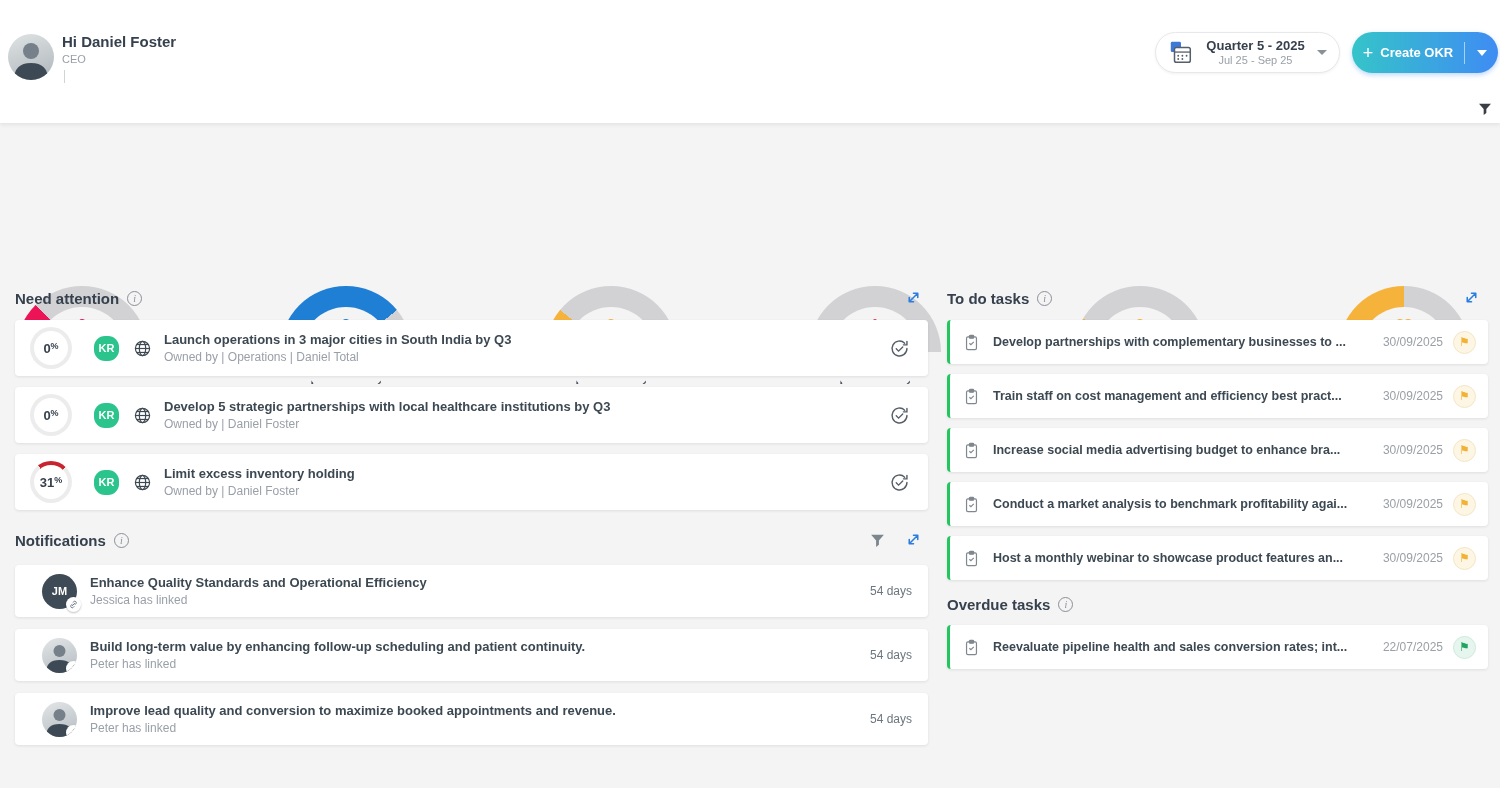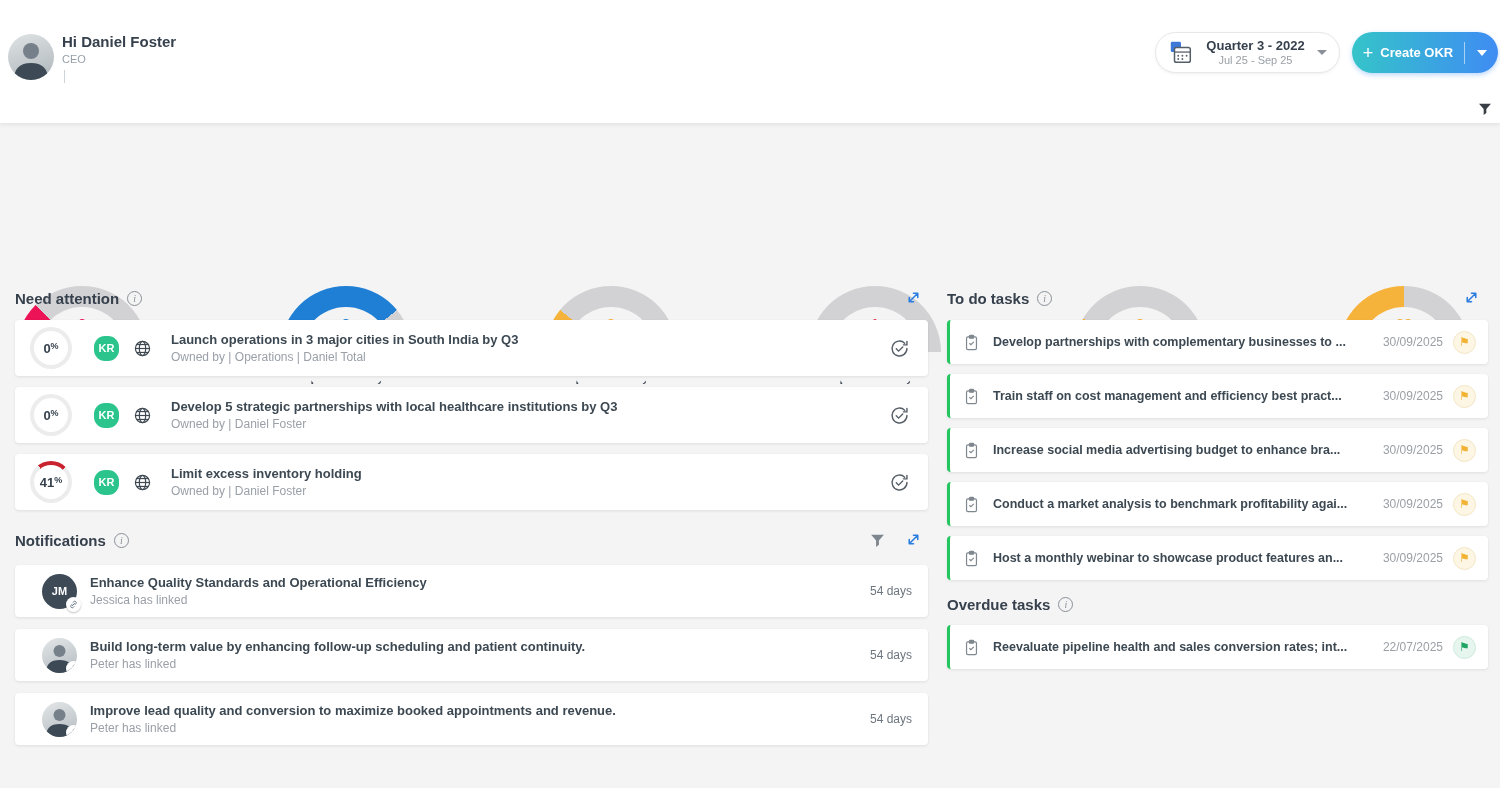--- a/index.html
+++ b/index.html
@@ -62,21 +62,21 @@
              box-shadow:0 1px 3px rgba(0,0,0,.09); display:flex; align-items:center; }
   .ring { margin-left:15px; width:42px; height:42px; border-radius:50%; background:#ececec;
           display:flex; align-items:center; justify-content:center; flex:0 0 auto; }
   .ring-in { width:34px; height:34px; background:#fff; border-radius:50%; display:flex;
              align-items:center; justify-content:center; color:#36414d; font-weight:bold; }
   .ring-val { font-size:13px; } .ring-unit { font-size:9px; margin-top:-5px; }
   .kr-badge { margin-left:22px; width:25px; height:25px; background:#2bc48d; border-radius:11px;
               color:#fff; font-size:11px; font-weight:bold; display:flex; align-items:center;
               justify-content:center; flex:0 0 auto; }
   .globe { margin-left:14px; flex:0 0 auto; display:flex; }
-  .na-texts { margin-left:19px; flex:1; min-width:0; }
+  .na-texts { margin-left:12px; flex:1; min-width:0; }
   .na-title { font-size:13px; font-weight:bold; color:#3c4852; white-space:nowrap; overflow:hidden; }
   .na-owner { font-size:12px; color:#9aa0a8; margin-top:3px; }
   .checkin-btn { margin-right:18px; flex:0 0 auto; cursor:pointer; display:flex; }
 
   
   .ntf-row { position:absolute; left:15px; width:913px; height:52px; background:#fff; border-radius:4px;
              box-shadow:0 1px 3px rgba(0,0,0,.09); display:flex; align-items:center; }
   .ntf-avatar { position:relative; margin-left:27px; width:35px; height:35px; border-radius:50%; flex:0 0 auto; }
   .ntf-avatar.initials { background:#3e4a56; color:#fff; font-size:11px; font-weight:bold;
                          display:flex; align-items:center; justify-content:center; }
@@ -121,21 +121,21 @@
       <rect x="3" y="2" width="11" height="11" rx="1.5" fill="#3e79d8"></rect>
       <rect x="7" y="8" width="17" height="16" rx="2" fill="#ffffff" stroke="#555f6a" stroke-width="1.6"></rect>
       <line x1="7" y1="13" x2="24" y2="13" stroke="#555f6a" stroke-width="1.4"></line>
       <circle cx="11" cy="17" r="1" fill="#555f6a"></circle>
         <circle cx="15.5" cy="17" r="1" fill="#555f6a"></circle>
       <circle cx="20" cy="17" r="1" fill="#555f6a"></circle>
         <circle cx="11" cy="20.5" r="1" fill="#555f6a"></circle>
       <circle cx="15.5" cy="20.5" r="1" fill="#555f6a"></circle>
     </svg>
     <div class="period-texts">
-      <div class="period-title">Quarter 3 - 2022</div>
+      <div class="period-title">Quarter 5 - 2025</div>
       <div class="period-range">Jul 25 - Sep 25</div>
     </div>
     <div class="chev-down"></div>
   </div>
 
   <div class="create-btn">
     <div class="create-main">
       <span class="create-plus">+</span>
       <span>Create OKR</span>
     </div>
@@ -271,21 +271,21 @@
           <path d="M20.5 12 a8.5 8.5 0 1 1 -2.6 -6.1"></path>
           <path d="M20.5 3.8 v4 h-4"></path>
           <path d="M8.3 12.4 l2.6 2.6 4.8-4.8"></path>
         </svg>
     </span>
   </div>
 
   <div class="na-card" style="top:331px">
     <div class="ring" style="background: conic-gradient(from 322deg, rgb(200, 35, 46) 0deg, rgb(200, 35, 46) 82.8deg, rgb(236, 236, 236) 82.8deg, rgb(236, 236, 236) 360deg);">
       <div class="ring-in">
-          <span class="ring-val">41</span>
+          <span class="ring-val">31</span>
           <span class="ring-unit">%</span>
         </div>
     </div>
     <div class="kr-badge">KR</div>
     <span class="globe">
       <svg width="19" height="19" viewBox="0 0 24 24" fill="none" stroke="#3f4952" stroke-width="1.5">
           <circle cx="12" cy="12" r="9"></circle>
           <ellipse cx="12" cy="12" rx="4" ry="9"></ellipse>
           <line x1="3" y1="12" x2="21" y2="12"></line>
           <line x1="4.3" y1="7" x2="19.7" y2="7"></line>

